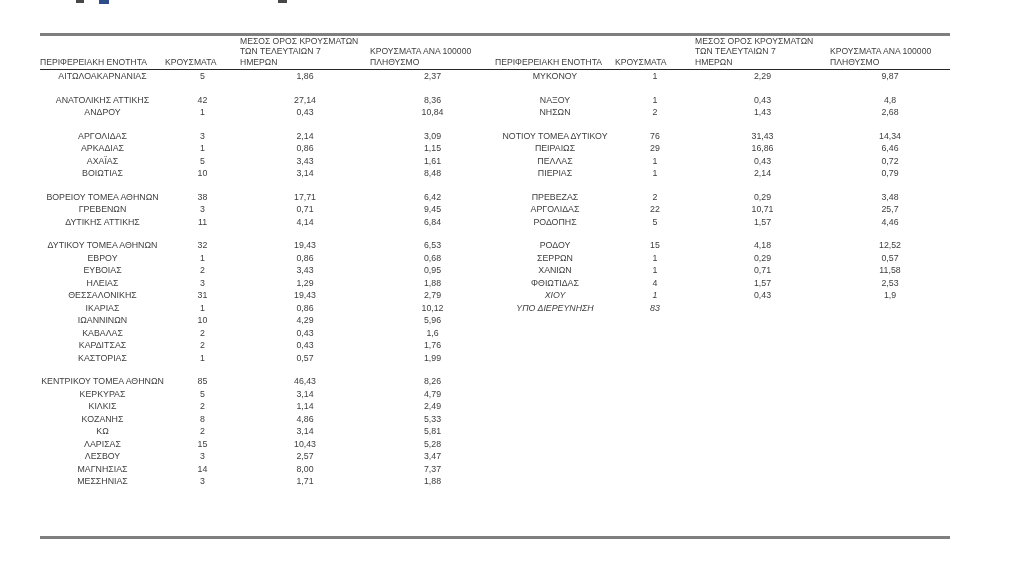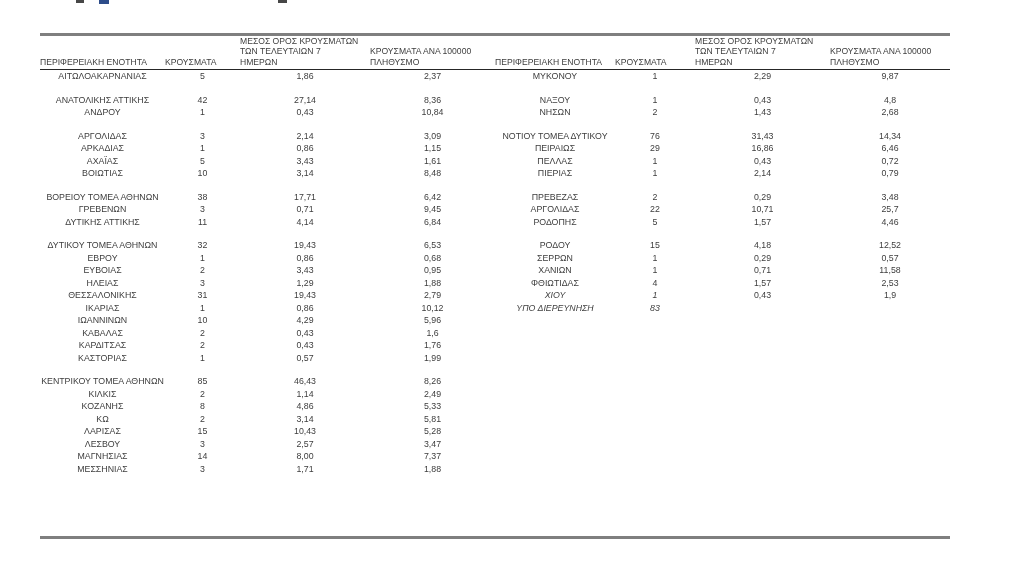--- a/index.html
+++ b/index.html
@@ -303,20 +303,30 @@
         <td>ΚΕΝΤΡΙΚΟΥ ΤΟΜΕΑ ΑΘΗΝΩΝ</td>
         <td>85</td>
         <td>46,43</td>
         <td>8,26</td>
         <td></td>
         <td></td>
         <td></td>
         <td></td>
       </tr>
       <tr>
+        <td>ΚΕΡΚΥΡΑΣ</td>
+        <td>5</td>
+        <td>3,14</td>
+        <td>4,79</td>
+        <td></td>
+        <td></td>
+        <td></td>
+        <td></td>
+      </tr>
+      <tr>
         <td>ΚΙΛΚΙΣ</td>
         <td>2</td>
         <td>1,14</td>
         <td>2,49</td>
         <td></td>
         <td></td>
         <td></td>
         <td></td>
       </tr>
       <tr>

